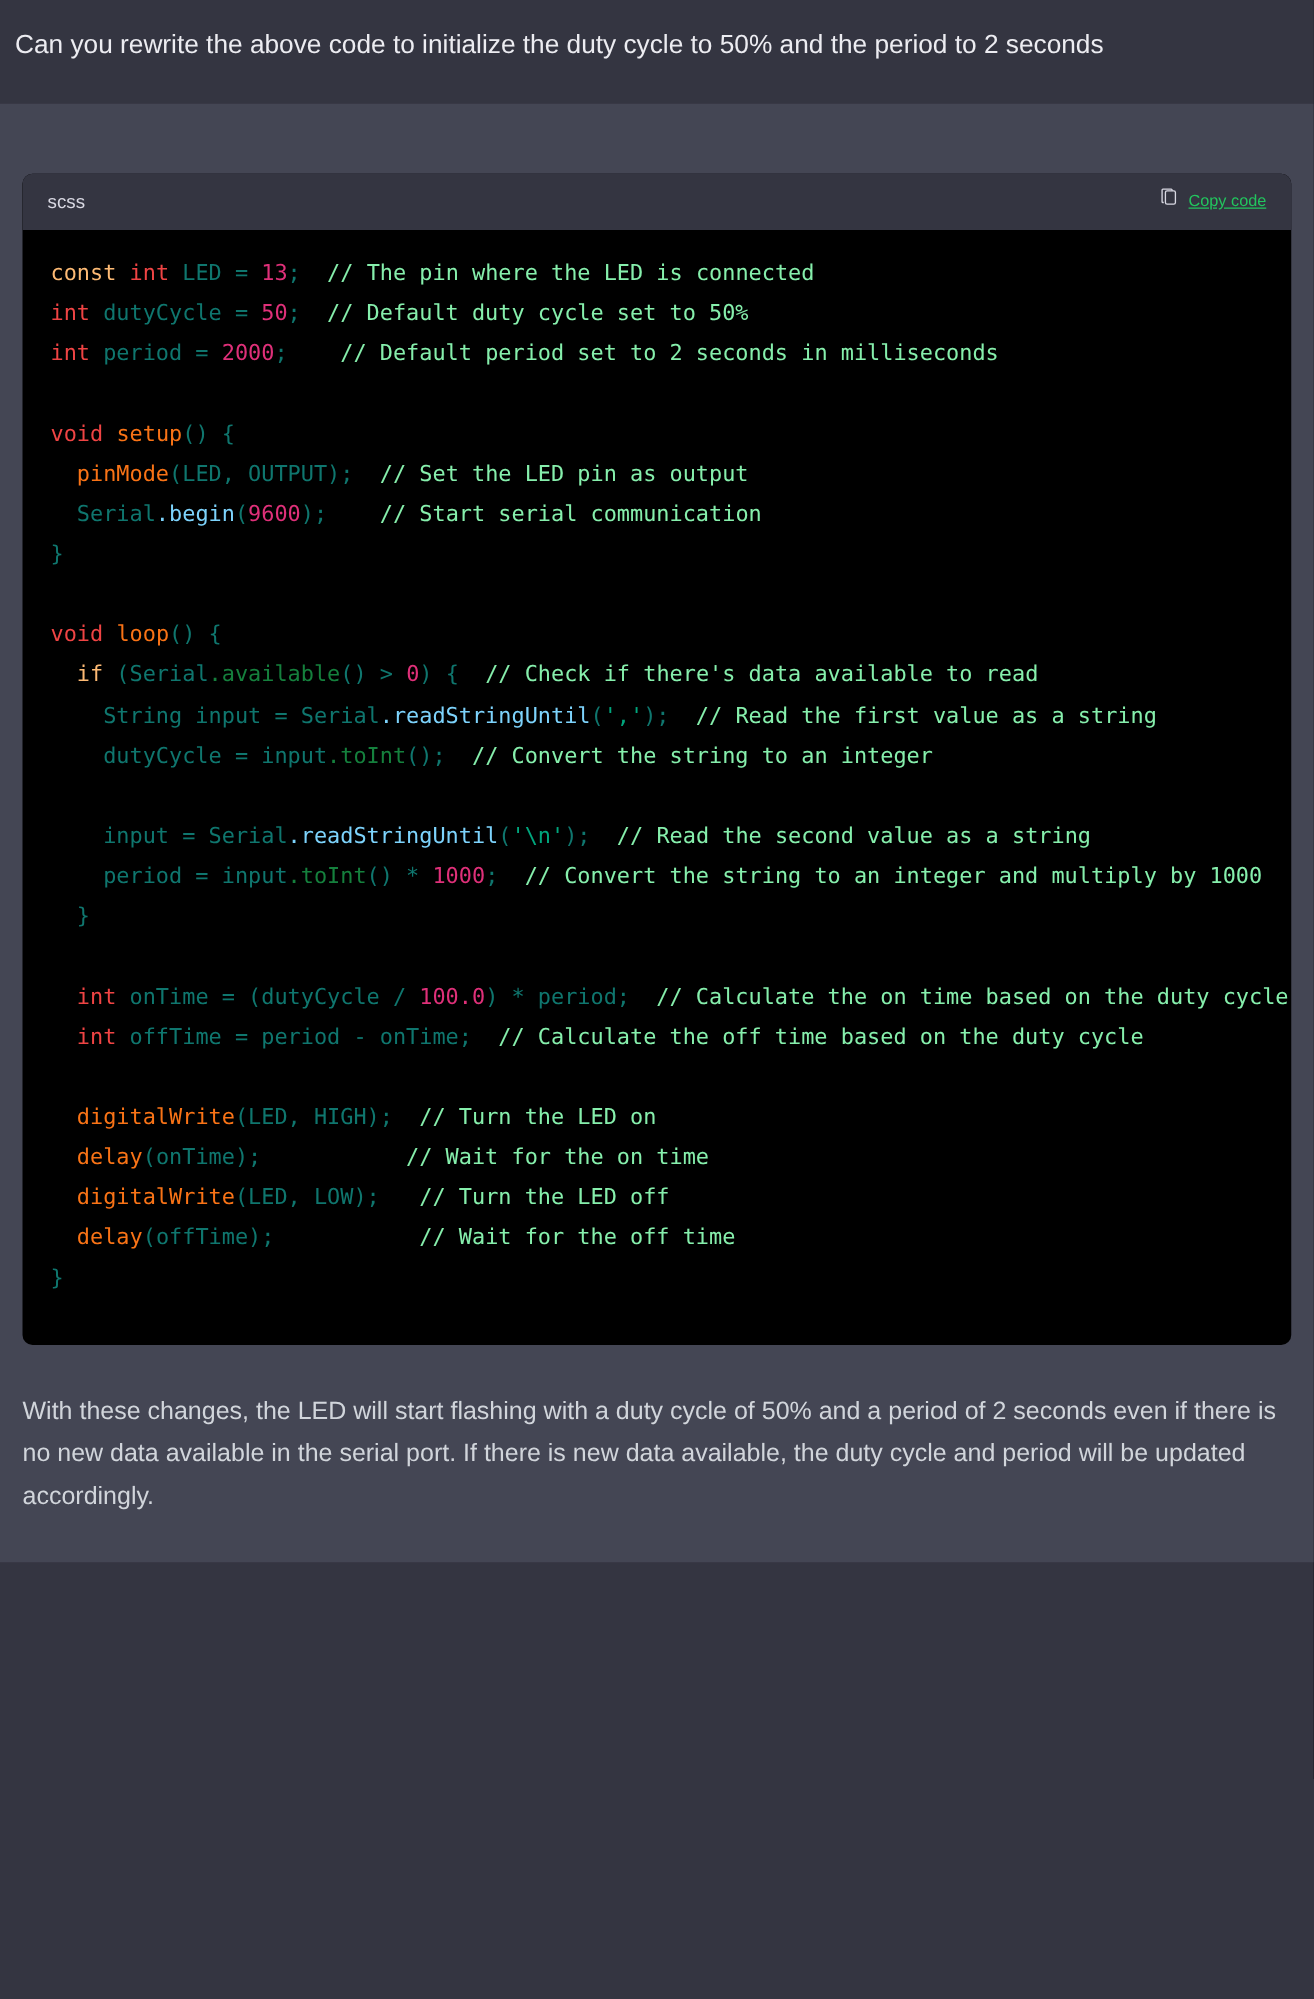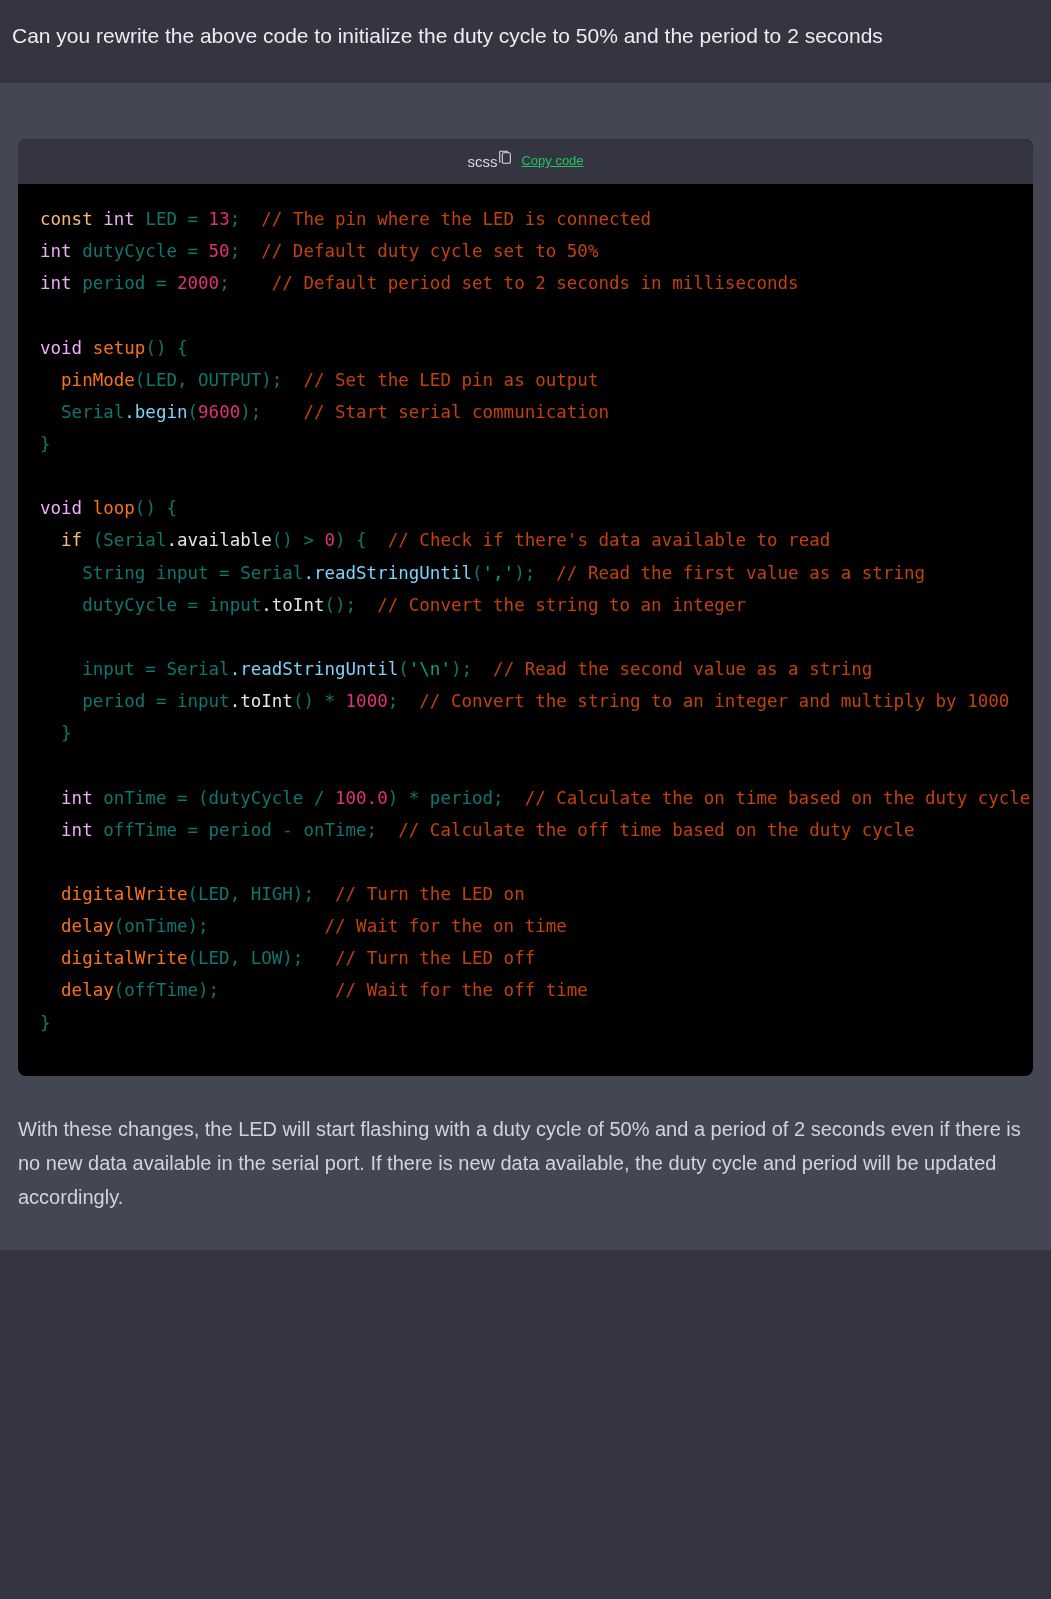--- a/index.html
+++ b/index.html
@@ -30,21 +30,21 @@
   .code-block {
     margin-top: 26px;
     margin-bottom: 36px;
     border-radius: 8px;
     overflow: hidden;
     background: #000000;
   }
   .code-header {
     background: #343541;
     display: flex;
-    justify-content: center;
+    justify-content: space-between;
     align-items: center;
     padding: 10px 20px;
     font-size: 15px;
     color: #d9d9e3;
   }
   .copy-btn {
     display: flex;
     align-items: center;
     gap: 8px;
     color: #22c55e;
@@ -67,27 +67,27 @@
     line-height: 1.78;
     color: #ffffff;
     white-space: pre;
   }
   pre::-webkit-scrollbar { height: 12px; }
   pre::-webkit-scrollbar-track { background: #2a2a2a; }
   pre::-webkit-scrollbar-thumb { background: #5a5a5a; border-radius: 6px; }
 
   
   .kw   { color: #fdba74; }   
-  .type { color: #f0abfc; }   
+  .type { color: #ef4444; }   
   .fn   { color: #f97316; }   
   .meth { color: #7dd3fc; }   
   .num  { color: #df3079; }   
   .str  { color: #00a67d; }   
-  .com  { color: #c2410c; }   
-  .call { color: #e5e5e5; }   
+  .com  { color: #86efac; }   
+  .call { color: #15803d; }   
   .id   { color: #0f766e; }
 </style>
 </head>
 <body>
 
 <div class="user-msg">
   <span>Can you rewrite the above code to initialize the duty cycle to 50% and the period to 2 seconds</span>
 </div>
 
 <div class="assistant-msg">

